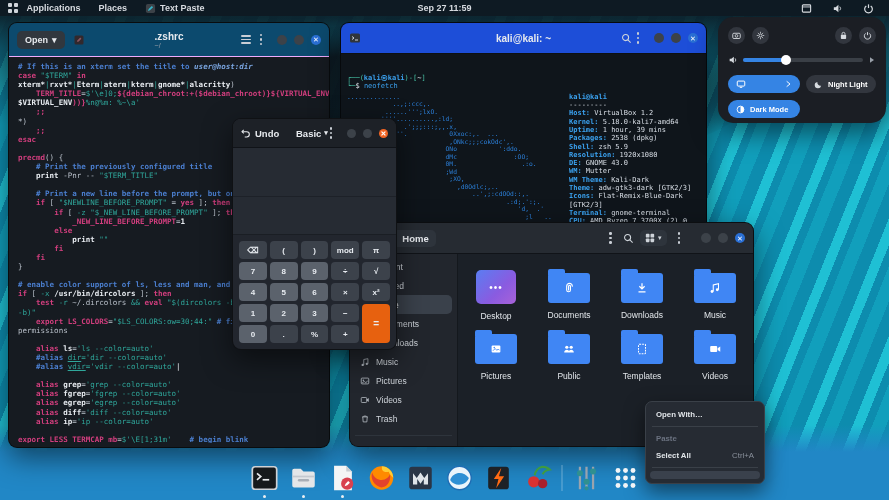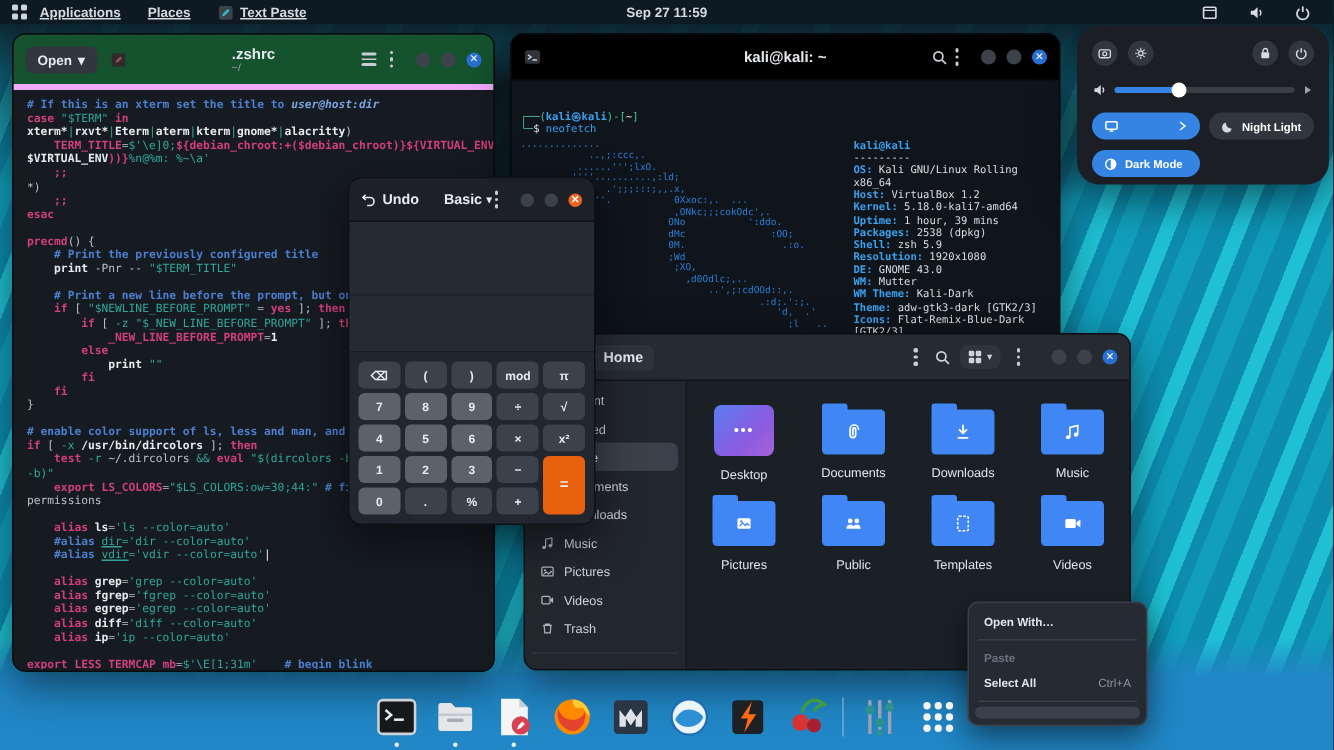--- a/index.html
+++ b/index.html
@@ -6,51 +6,51 @@
   .screen{position:relative;width:889px;height:500px;overflow:hidden;
     font-family:"Liberation Sans",sans-serif;
     background-image:
       linear-gradient(180deg, rgba(13,30,40,.96) 0px, rgba(13,30,40,.9) 18px, rgba(15,48,60,.55) 48px, rgba(15,48,60,0) 125px),
       linear-gradient(180deg, rgba(33,135,198,0) 425px, #2187c6 452px),
       repeating-linear-gradient(112deg, #119fbc 0 13px, #0d8cae 13px 26px, #1fc0d4 26px 36px, #0d8cae 36px 44px);}
   .swoosh{position:absolute;left:130px;top:22px;width:620px;height:150px;border-radius:50%;
     background:radial-gradient(ellipse at center, rgba(16,28,38,.92) 0 45%, rgba(16,28,38,0) 72%);}
   
   .panel{position:absolute;left:0;top:0;width:100%;height:16px;background:#0e1a23;display:flex;align-items:center;z-index:40;color:#d7dbe0;font-size:9px;font-weight:700;}
-  .panel .pitem{padding:0 9px;display:flex;align-items:center;gap:4px;height:100%;text-decoration:underline;}
+  .panel .pitem{padding:0 9px;display:flex;align-items:center;gap:4px;height:100%;}
   .panel .clock{position:absolute;left:50%;transform:translateX(-50%);}
   .panel .pright{margin-left:auto;display:flex;align-items:center;gap:2px;padding-right:6px;}
   .pgrid{display:grid;grid-template-columns:4px 4px;grid-gap:1.5px;margin-left:8px;}
   .pgrid i{width:4px;height:4px;background:#cfd4da;border-radius:1px;display:block;}
   
   .win{position:absolute;border-radius:9px;box-shadow:0 10px 28px rgba(0,0,0,.5);overflow:hidden;border:1px solid rgba(0,0,0,.55);}
   .hdr{display:flex;align-items:center;padding:0 8px;position:relative;color:#e7eaee;}
   .wdots{display:flex;gap:7px;margin-left:10px;align-items:center;}
   .wdot{width:10px;height:10px;border-radius:50%;background:#3c4249;display:flex;align-items:center;justify-content:center;font-size:7px;color:#fff;line-height:1;}
   .wdot.close-blue{background:#2a6fd4;}
   .wdot.close-orange{background:#f06423;}
   .kdots{display:inline-flex;flex-direction:column;gap:2px;padding:0 5px;}
   .kdots i{width:2.5px;height:2.5px;border-radius:50%;background:#c9ced5;display:block;}
   .hlines{display:inline-flex;flex-direction:column;gap:2px;padding:0 4px;}
   .hlines i{width:10px;height:1.6px;background:#c9ced5;display:block;border-radius:1px;}
   
   .editor{left:8px;top:22px;width:320px;height:424px;background:#161b21;z-index:5;}
-  .editor .hdr{height:33px;background:#14532d;border-bottom:4px solid #f0abfc;}
+  .editor .hdr{height:33px;background:#0c4a6e;border-bottom:1px solid #f0abfc;}
   .open-btn{background:#31373e;border-radius:5px;font-size:9px;font-weight:700;padding:4px 8px;display:flex;gap:4px;align-items:center;color:#e7eaee;}
   .ed-title{position:absolute;left:50%;transform:translateX(-50%);text-align:left;}
   .ed-title .t{font-size:10px;font-weight:700;}
   .ed-title .s{font-size:7px;color:#9aa1aa;}
   .ed-body{padding:5px 0 0 9px;font-family:"DejaVu Sans Mono",monospace;font-size:7.5px;line-height:9.1px;overflow:hidden;height:381px;}
   .ed-line{white-space:pre;}
   .seg-p{color:#b9c0ca;} .seg-c{color:#4b7fd0;font-weight:700;} .seg-ci{color:#7aa5e0;font-style:italic;font-weight:700;}
   .seg-k{color:#d23e7e;font-weight:700;} .seg-s{color:#2fa79b;} .seg-su{color:#2fa79b;text-decoration:underline;}
   .seg-v{color:#e8ecf1;font-weight:700;} .seg-cur{color:#e8ecf1;}
   
   .term{left:340px;top:22px;width:365px;height:320px;background:#0f151b;z-index:6;}
-  .term .hdr{height:30px;background:#000000;border-bottom:1px solid #0d1013;}
+  .term .hdr{height:30px;background:#1d4ed8;border-bottom:1px solid #0d1013;}
   .term-title{position:absolute;left:50%;transform:translateX(-50%);font-size:10px;font-weight:700;}
   .term-body{padding:20px 6px;font-family:"DejaVu Sans Mono",monospace;font-size:7px;line-height:8.4px;}
   .t-frame{color:#46c2a5;} .t-user{color:#3ba2f0;font-weight:700;} .t-pln{color:#dfe5ec;} .t-cmd{color:#3ba2f0;}
   .nf{display:flex;margin-top:2px;}
   .nf pre{margin:0;color:#2b7fd8;font-size:6.3px;line-height:7.5px;font-family:"DejaVu Sans Mono",monospace;width:222px;flex:none;}
   .nf-info{font-size:7px;line-height:8.3px;}
   .nf-info .l{color:#3ba2f0;font-weight:700;} .nf-info .v{color:#d9dfe7;}
   .nf-title{color:#3ba2f0;font-weight:700;} .nf-sep{color:#d9dfe7;}
   
   .calc{left:232px;top:118px;width:163px;height:230px;background:#22262e;z-index:20;}
@@ -287,21 +287,20 @@
                                           .:d;.':;.
                                              'd,  .'
                                                ;l   ..
                                                 .o
                                                  c
                                                  .'
                                                   .</pre>
         <div class="nf-info" id="nf-info">
           <div><span class="nf-title">kali@kali</span></div>
           <div><span class="nf-sep">---------</span></div>
-        <div><span class="l">OS:</span><span class="v"> Kali GNU/Linux Rolling x86_64</span></div>
             <div><span class="l">Host:</span><span class="v"> VirtualBox 1.2</span></div>
             <div><span class="l">Kernel:</span><span class="v"> 5.18.0-kali7-amd64</span></div>
             <div><span class="l">Uptime:</span><span class="v"> 1 hour, 39 mins</span></div>
             <div><span class="l">Packages:</span><span class="v"> 2538 (dpkg)</span></div>
             <div><span class="l">Shell:</span><span class="v"> zsh 5.9</span></div>
             <div><span class="l">Resolution:</span><span class="v"> 1920x1080</span></div>
             <div><span class="l">DE:</span><span class="v"> GNOME 43.0</span></div>
             <div><span class="l">WM:</span><span class="v"> Mutter</span></div>
             <div><span class="l">WM Theme:</span><span class="v"> Kali-Dark</span></div>
             <div><span class="l">Theme:</span><span class="v"> adw-gtk3-dark [GTK2/3]</span></div>

